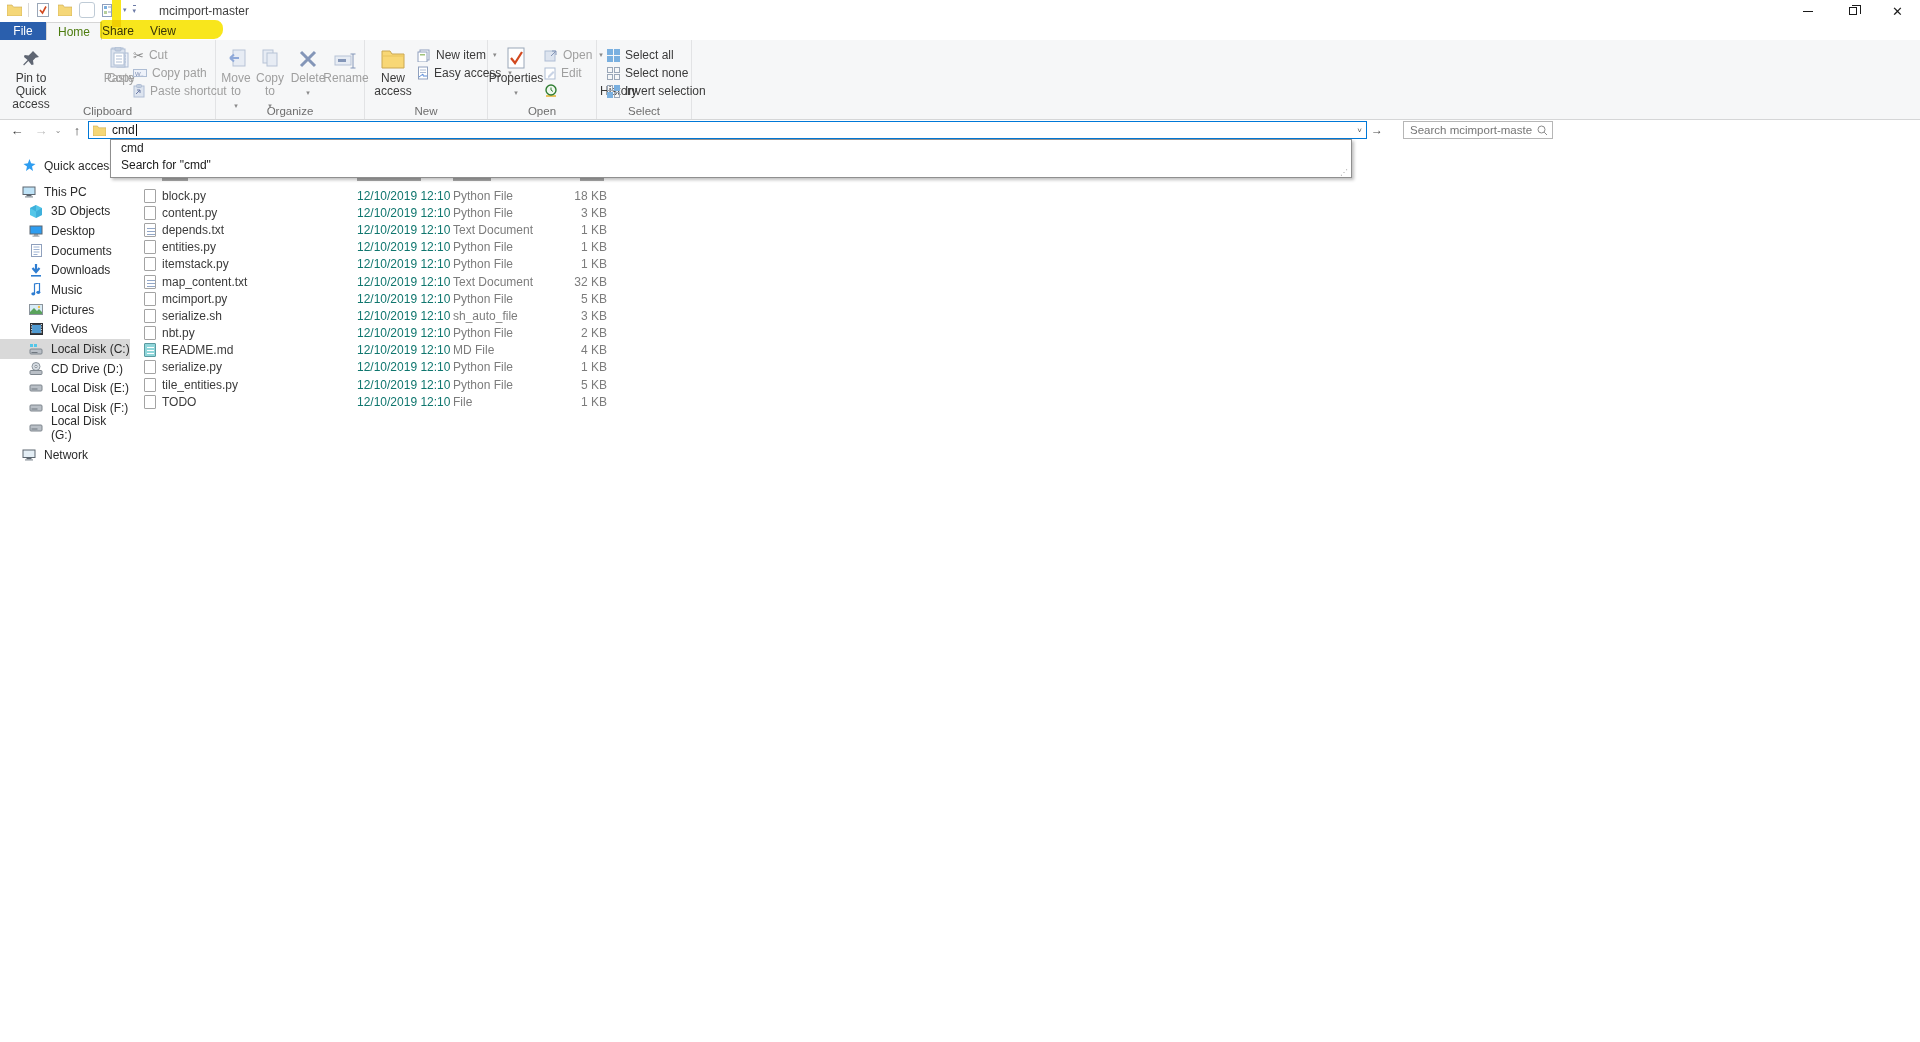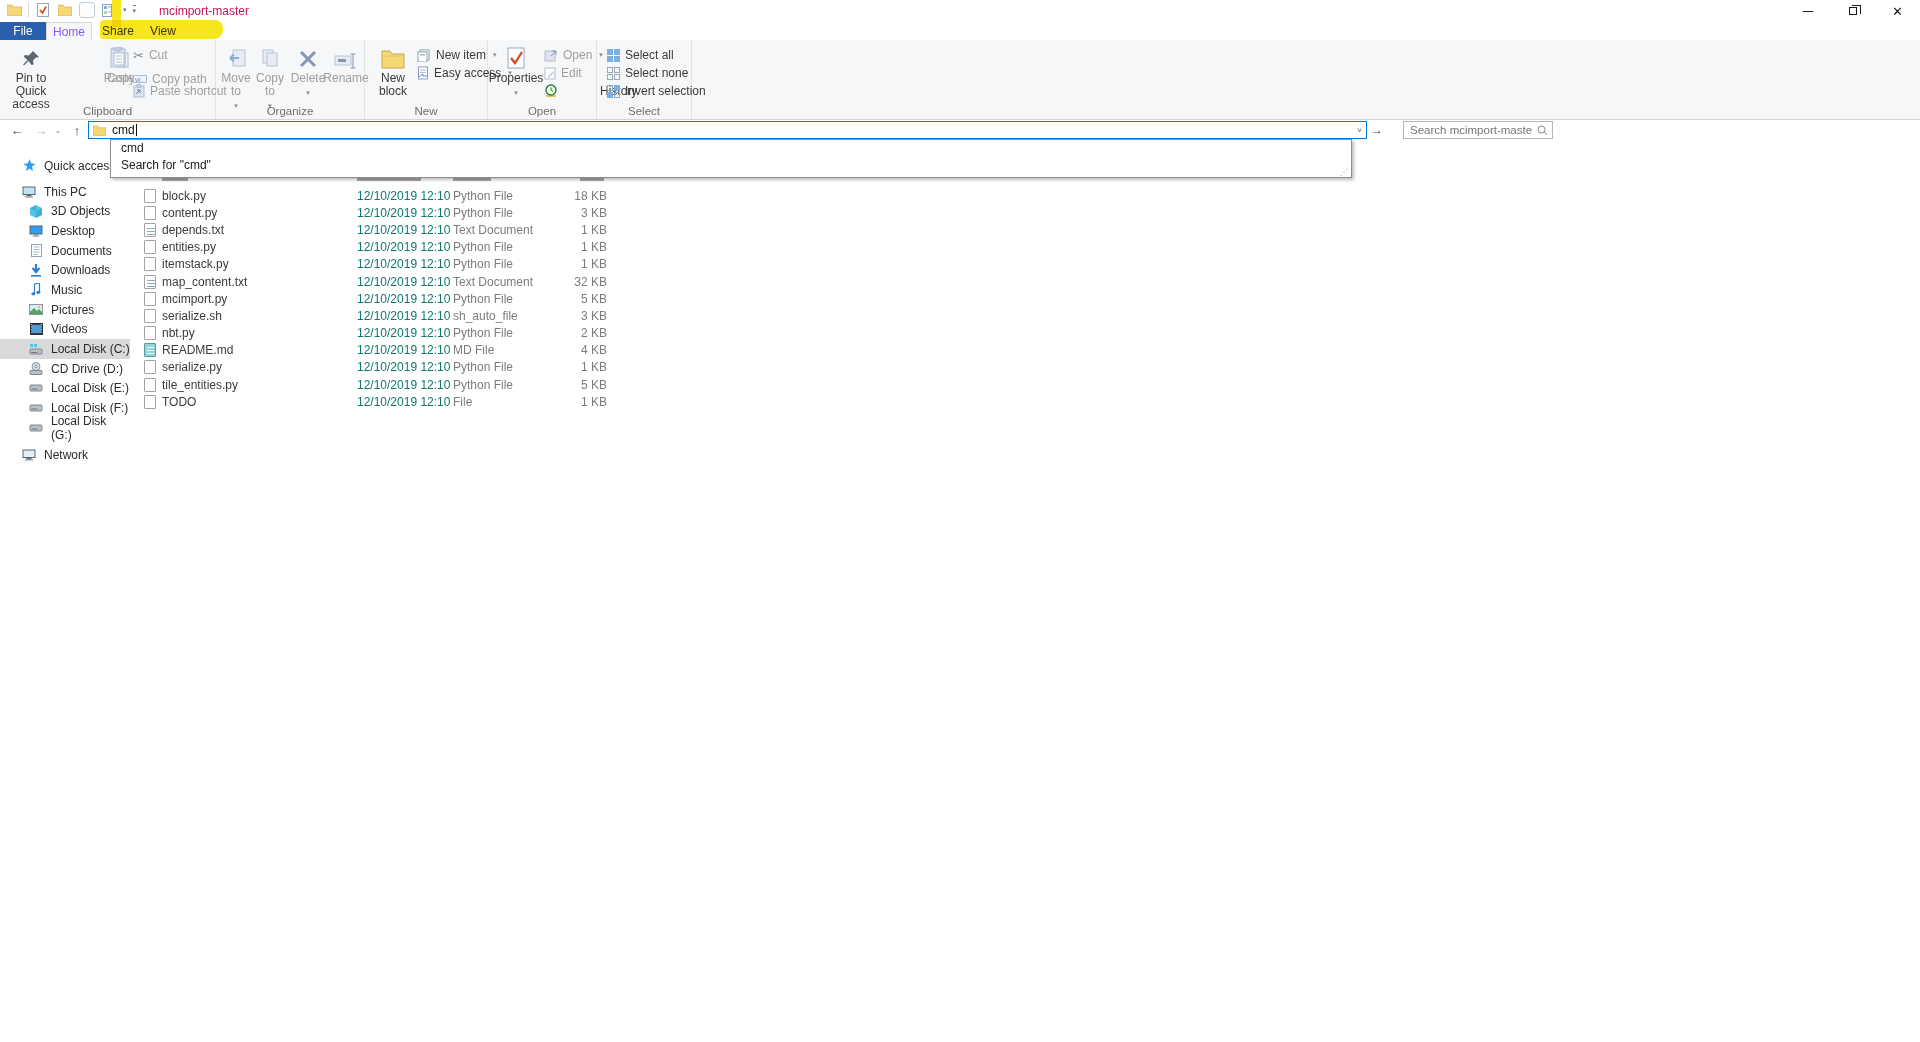--- a/index.html
+++ b/index.html
@@ -7,33 +7,33 @@
   .screen { position:relative; width:1920px; height:1042px; background:#fff; overflow:hidden;
             font-size:12px; color:#444; }
 
   
   .titlebar { position:absolute; left:0; top:0; width:1920px; height:22px; background:#fff; }
   .qat { position:absolute; left:6px; top:2px; display:flex; align-items:center; gap:6px; }
   .qat .sep { width:1px; height:14px; background:#d9d9d9; }
   .qat-ico { width:16px; height:16px; display:flex; align-items:center; justify-content:center; }
   .blank-sq { width:16px; height:16px; border:1px solid #bfcbd6; border-radius:3px; background:#fff; }
   .dd-mini { font-size:7px; color:#6b7aa6; }
-  .win-title { position:absolute; left:130px; top:4px; color:#be185d;padding-left:29px; }
+  .win-title { position:absolute; left:130px; top:4px; color:#404040;padding-left:29px; }
   .win-ctrls { position:absolute; right:0; top:0; display:flex; }
   .win-btn { width:45px; height:22px; display:flex; align-items:center; justify-content:center; color:#1a1a1a; }
   .wc-min { width:10px; height:1px; background:#1a1a1a; }
   .wc-restore { width:8px; height:8px; border:1px solid #1a1a1a; position:relative; background:#fff; }
   .wc-restore:before { content:""; position:absolute; left:2px; top:-3px; width:8px; height:8px; border:1px solid #1a1a1a; border-left:none; border-bottom:none; }
   .wc-close { font-size:13px; line-height:1; }
 
   
   .tabs { position:absolute; left:0; top:22px; width:1920px; height:18px; background:#fff; }
   .tab { position:absolute; top:0; height:18px; display:flex; align-items:center; justify-content:center; }
   .tab-file { left:0; width:46px; background:#2a5fad; color:#fff; }
-  .tab-home { left:46px; width:46px; background:#f6f7f8; border:1px solid #d6d6d6; border-bottom:none; color:#8b5cf6; }
+  .tab-home { left:46px; width:56px; background:#f6f7f8; border:1px solid #d6d6d6; border-bottom:none; color:#4d7c0f; }
   .tab-share { left:96px; width:44px; color:#3b3b3b; }
   .tab-view  { left:142px; width:42px; color:#3b3b3b; }
   .ribbon-right { position:absolute; right:4px; top:24px; display:flex; gap:8px; align-items:center; }
   .collapse-chев { color:#6a6a6a; font-size:10px; }
   .help-circle { width:15px; height:15px; border-radius:50%; background:#2f7fd6; color:#fff; font-size:10px; font-weight:bold;
                  display:flex; align-items:center; justify-content:center; }
 
   
   .hl { position:absolute; background:#f8e408; mix-blend-mode:multiply; opacity:.92; z-index:30; }
   .hl-v { left:112px; top:0; width:9px; height:27px; }
@@ -198,21 +198,21 @@
               <rect x="4" y="6" width="10" height="12" fill="#fff" stroke="#aebdd4"></rect>
               <path d="M6 9h6M6 12h6M6 15h6" stroke="#aebdd4"></path>
             </svg>
         </span>
         <span>Paste</span>
       </div>
       <div class="smallrow dis" style="left:133px; top:7px;">
         <span style="color:#8a8a8a; font-size:13px;">✂</span>
         <span>Cut</span>
       </div>
-      <div class="smallrow dis" style="left:133px; top:31px;text-align:right;">
+      <div class="smallrow dis" style="left:133px; top:25px;text-align:right;">
         <span>
           <svg width="14" height="12" viewBox="0 0 14 12">
               <rect x=".5" y="2.5" width="13" height="7" fill="#eef2fa" stroke="#aebdd4"></rect>
               <text x="2" y="8.5" font-size="6" fill="#7c8db0" font-family="sans-serif">W..</text>
             </svg>
         </span>
         <span>Copy path</span>
       </div>
       <div class="smallrow dis" style="left:133px; top:43px;">
         <span>
@@ -271,21 +271,21 @@
     </div>
 
     <div class="rgroup g-new">
       <div class="bigbtn en" style="left:8px; width:40px;">
         <span class="ic">
           <svg width="24" height="20" viewBox="0 0 24 20">
               <path d="M1 2h8l2 3h12v14H1z" fill="#f8d775" stroke="#caa752"></path>
               <path d="M1 7h22" stroke="#e8c35e"></path>
             </svg>
         </span>
-        <span>New block</span>
+        <span>New access</span>
       </div>
       <div class="smallrow en" style="left:52px; top:7px;">
         <span>
           <svg width="14" height="13" viewBox="0 0 14 13">
               <rect x="3" y="1" width="9" height="10" fill="#fff" stroke="#8fa0bd"></rect>
               <rect x="1" y="3" width="9" height="10" fill="#fff" stroke="#8fa0bd"></rect>
               <rect x="3" y="5" width="5" height="1.5" fill="#9fc37a"></rect>
             </svg>
         </span>
         <span>New item</span>

